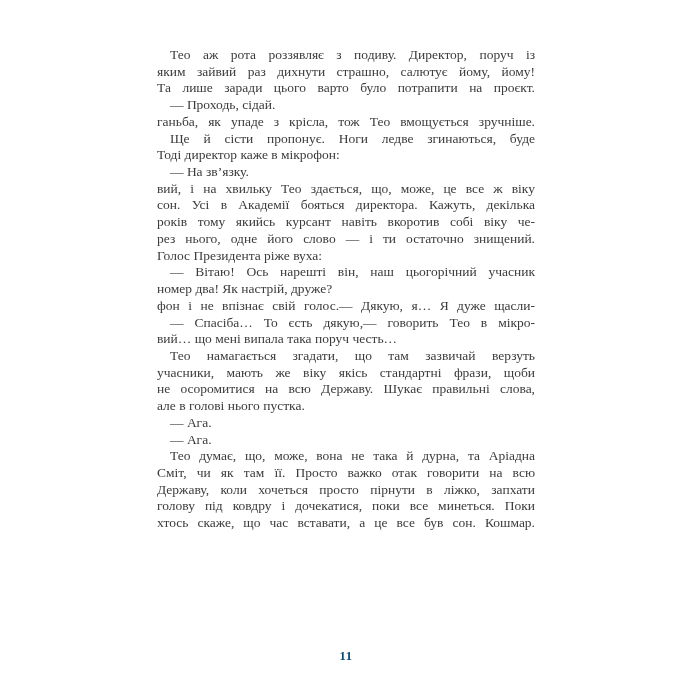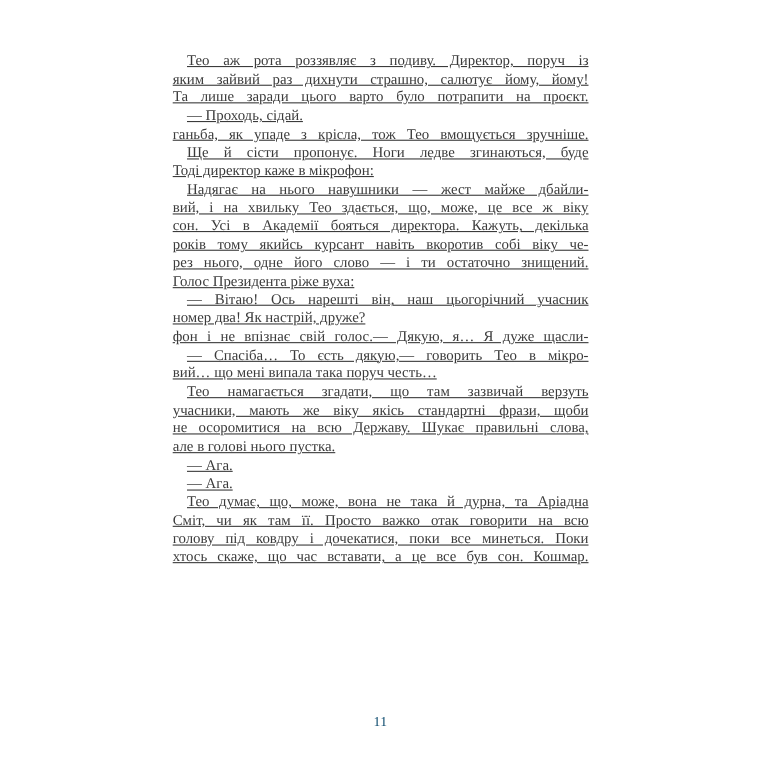--- a/index.html
+++ b/index.html
@@ -27,37 +27,37 @@
     font-size: 13.5px;
     line-height: 16.72px;
     color: #3b3b3b;
     -webkit-font-smoothing: antialiased;
   }
   .para {
     margin: 0;
   }
   .line {
     text-align: justify;
-    text-decoration: underline;
   }
   .line.full {
     text-align-last: justify;
   }
   .line.first {
     text-indent: 13px;
   }
   .folio {
     position: absolute;
     left: 157px;
     top: 649px;
     width: 378px;
     text-align: center;
     font-size: 12.5px;
     letter-spacing: 0.5px;
     color: #0c4a6e;
+    font-weight: bold;
   }
 </style>
 </head>
 <body>
 
 <div class="page">
   <div class="text-block" id="text-block">
       <div class="para">
         <div class="line first full">Тео аж рота роззявляє з подиву. Директор, поруч із</div>
         <div class="line full">яким зайвий раз дихнути страшно, салютує йому, йому!</div>
@@ -65,21 +65,23 @@
       </div>
       <div class="para">
         <div class="line first">— Проходь, сідай.</div>
       </div>
       <div class="para">
         <div class="line full">ганьба, як упаде з крісла, тож Тео вмощується зручніше.</div>
         <div class="line first full">Ще й сісти пропонує. Ноги ледве згинаються, буде</div>
         <div class="line">Тоді директор каже в мікрофон:</div>
       </div>
       <div class="para">
-        <div class="line first full">Надягає на нього навушники — жест майже дбайли-</div>
+        <div class="line first">— На зв’язку.</div>
+      </div>
+      <div class="para">
         <div class="line full">вий, і на хвильку Тео здається, що, може, це все ж віку</div>
         <div class="line full">сон. Усі в Академії бояться директора. Кажуть, декілька</div>
         <div class="line full">років тому якийсь курсант навіть вкоротив собі віку че-</div>
         <div class="line full">рез нього, одне його слово — і ти остаточно знищений.</div>
         <div class="line">Голос Президента ріже вуха:</div>
       </div>
       <div class="para">
         <div class="line first full">— Вітаю! Ось нарешті він, наш цьогорічний учасник</div>
         <div class="line">номер два! Як настрій, друже?</div>
       </div>
@@ -96,18 +98,19 @@
       </div>
       <div class="para">
         <div class="line first">— Ага.</div>
       </div>
       <div class="para">
         <div class="line first">— Ага.</div>
       </div>
       <div class="para">
         <div class="line first full">Тео думає, що, може, вона не така й дурна, та Аріадна</div>
         <div class="line full">Сміт, чи як там її. Просто важко отак говорити на всю</div>
+        <div class="line full">Державу, коли хочеться просто пірнути в ліжко, запхати</div>
         <div class="line full">голову під ковдру і дочекатися, поки все минеться. Поки</div>
         <div class="line full">хтось скаже, що час вставати, а це все був сон. Кошмар.</div>
       </div>
     </div>
   <div class="folio">11</div>
 </div>
 
 </body></html>

